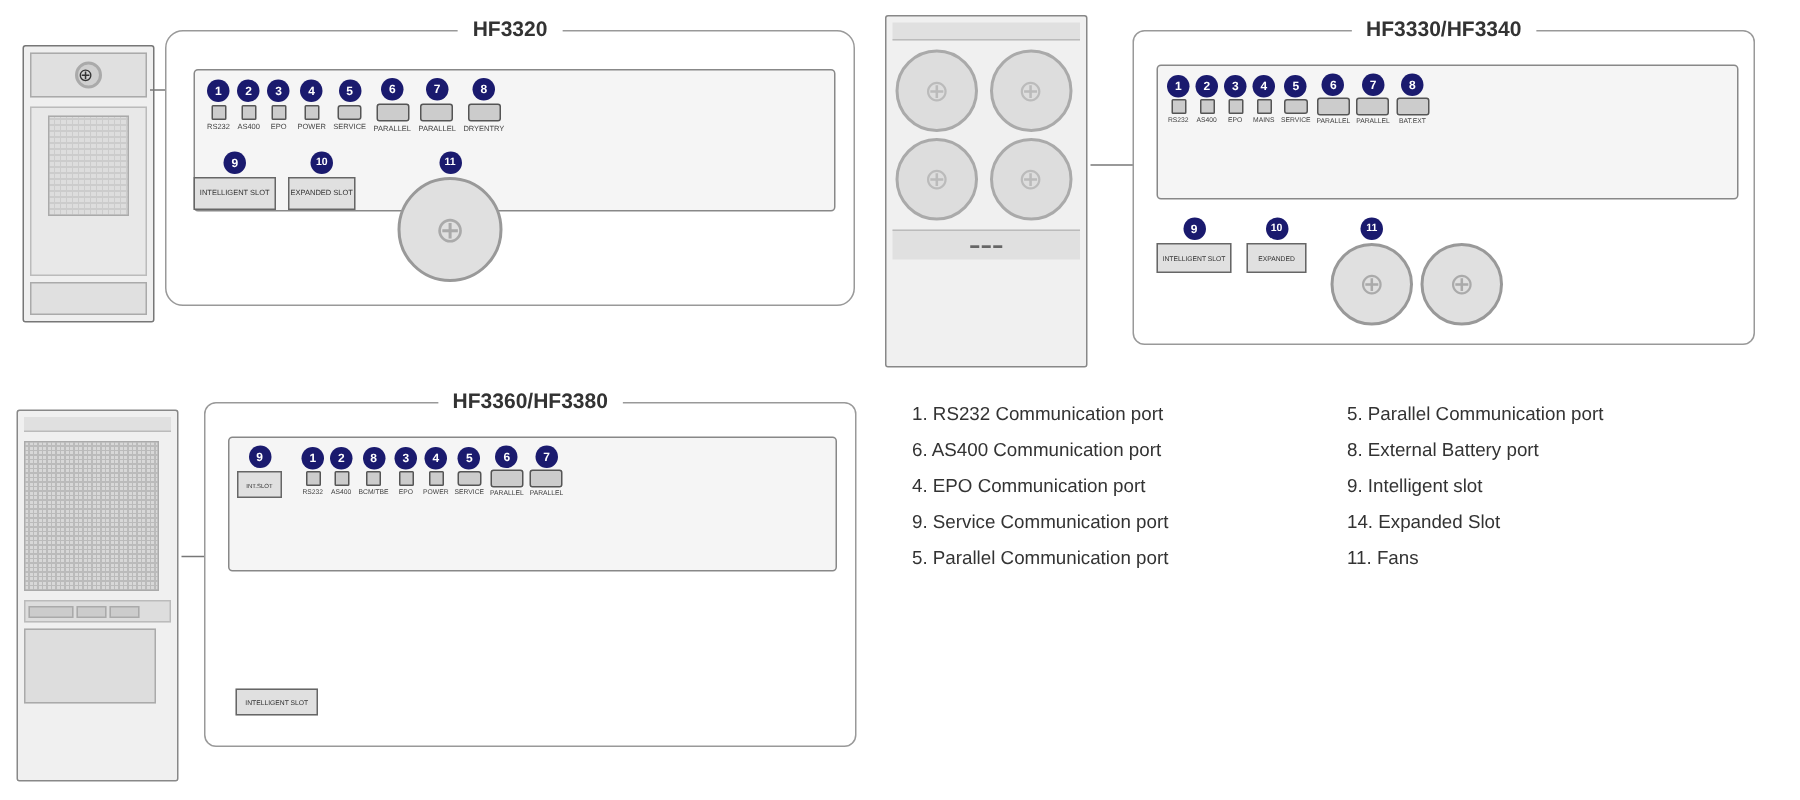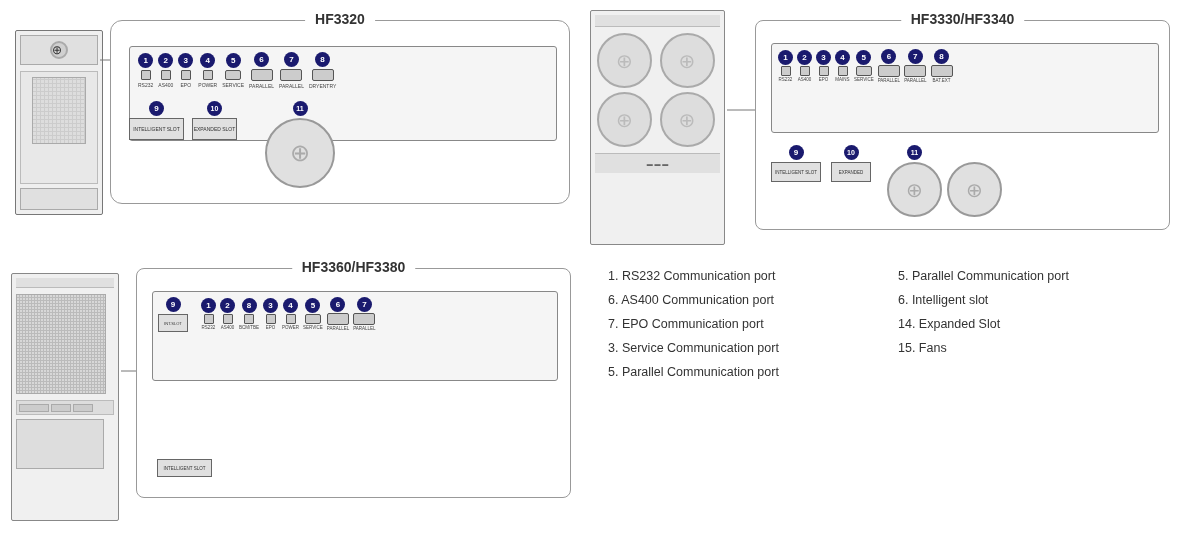--- a/index.html
+++ b/index.html
@@ -451,27 +451,28 @@
       </div>
     </div>
   </div>
 
   <div class="legend-section">
     <div style="display:flex;gap:0;">
 
       <div style="width:290px;">
         <div class="legend-item">1. RS232 Communication port</div>
         <div class="legend-item">6. AS400 Communication port</div>
-        <div class="legend-item">7. EPO Communication port</div>
-        <div class="legend-item">3. Service Communication port</div>
+        <div class="legend-item">4. EPO Communication port</div>
+        <div class="legend-item">9. Service Communication port</div>
         <div class="legend-item">5. Parallel Communication port</div>
       </div>
 
       <div style="width:290px;">
         <div class="legend-item">5. Parallel Communication port</div>
-        <div class="legend-item">6. Intelligent slot</div>
+        <div class="legend-item">8. External Battery port</div>
+        <div class="legend-item">9. Intelligent slot</div>
         <div class="legend-item">14. Expanded Slot</div>
-        <div class="legend-item">15. Fans</div>
+        <div class="legend-item">11. Fans</div>
       </div>
     </div>
   </div>
 
 </div>
 
 </body></html>

